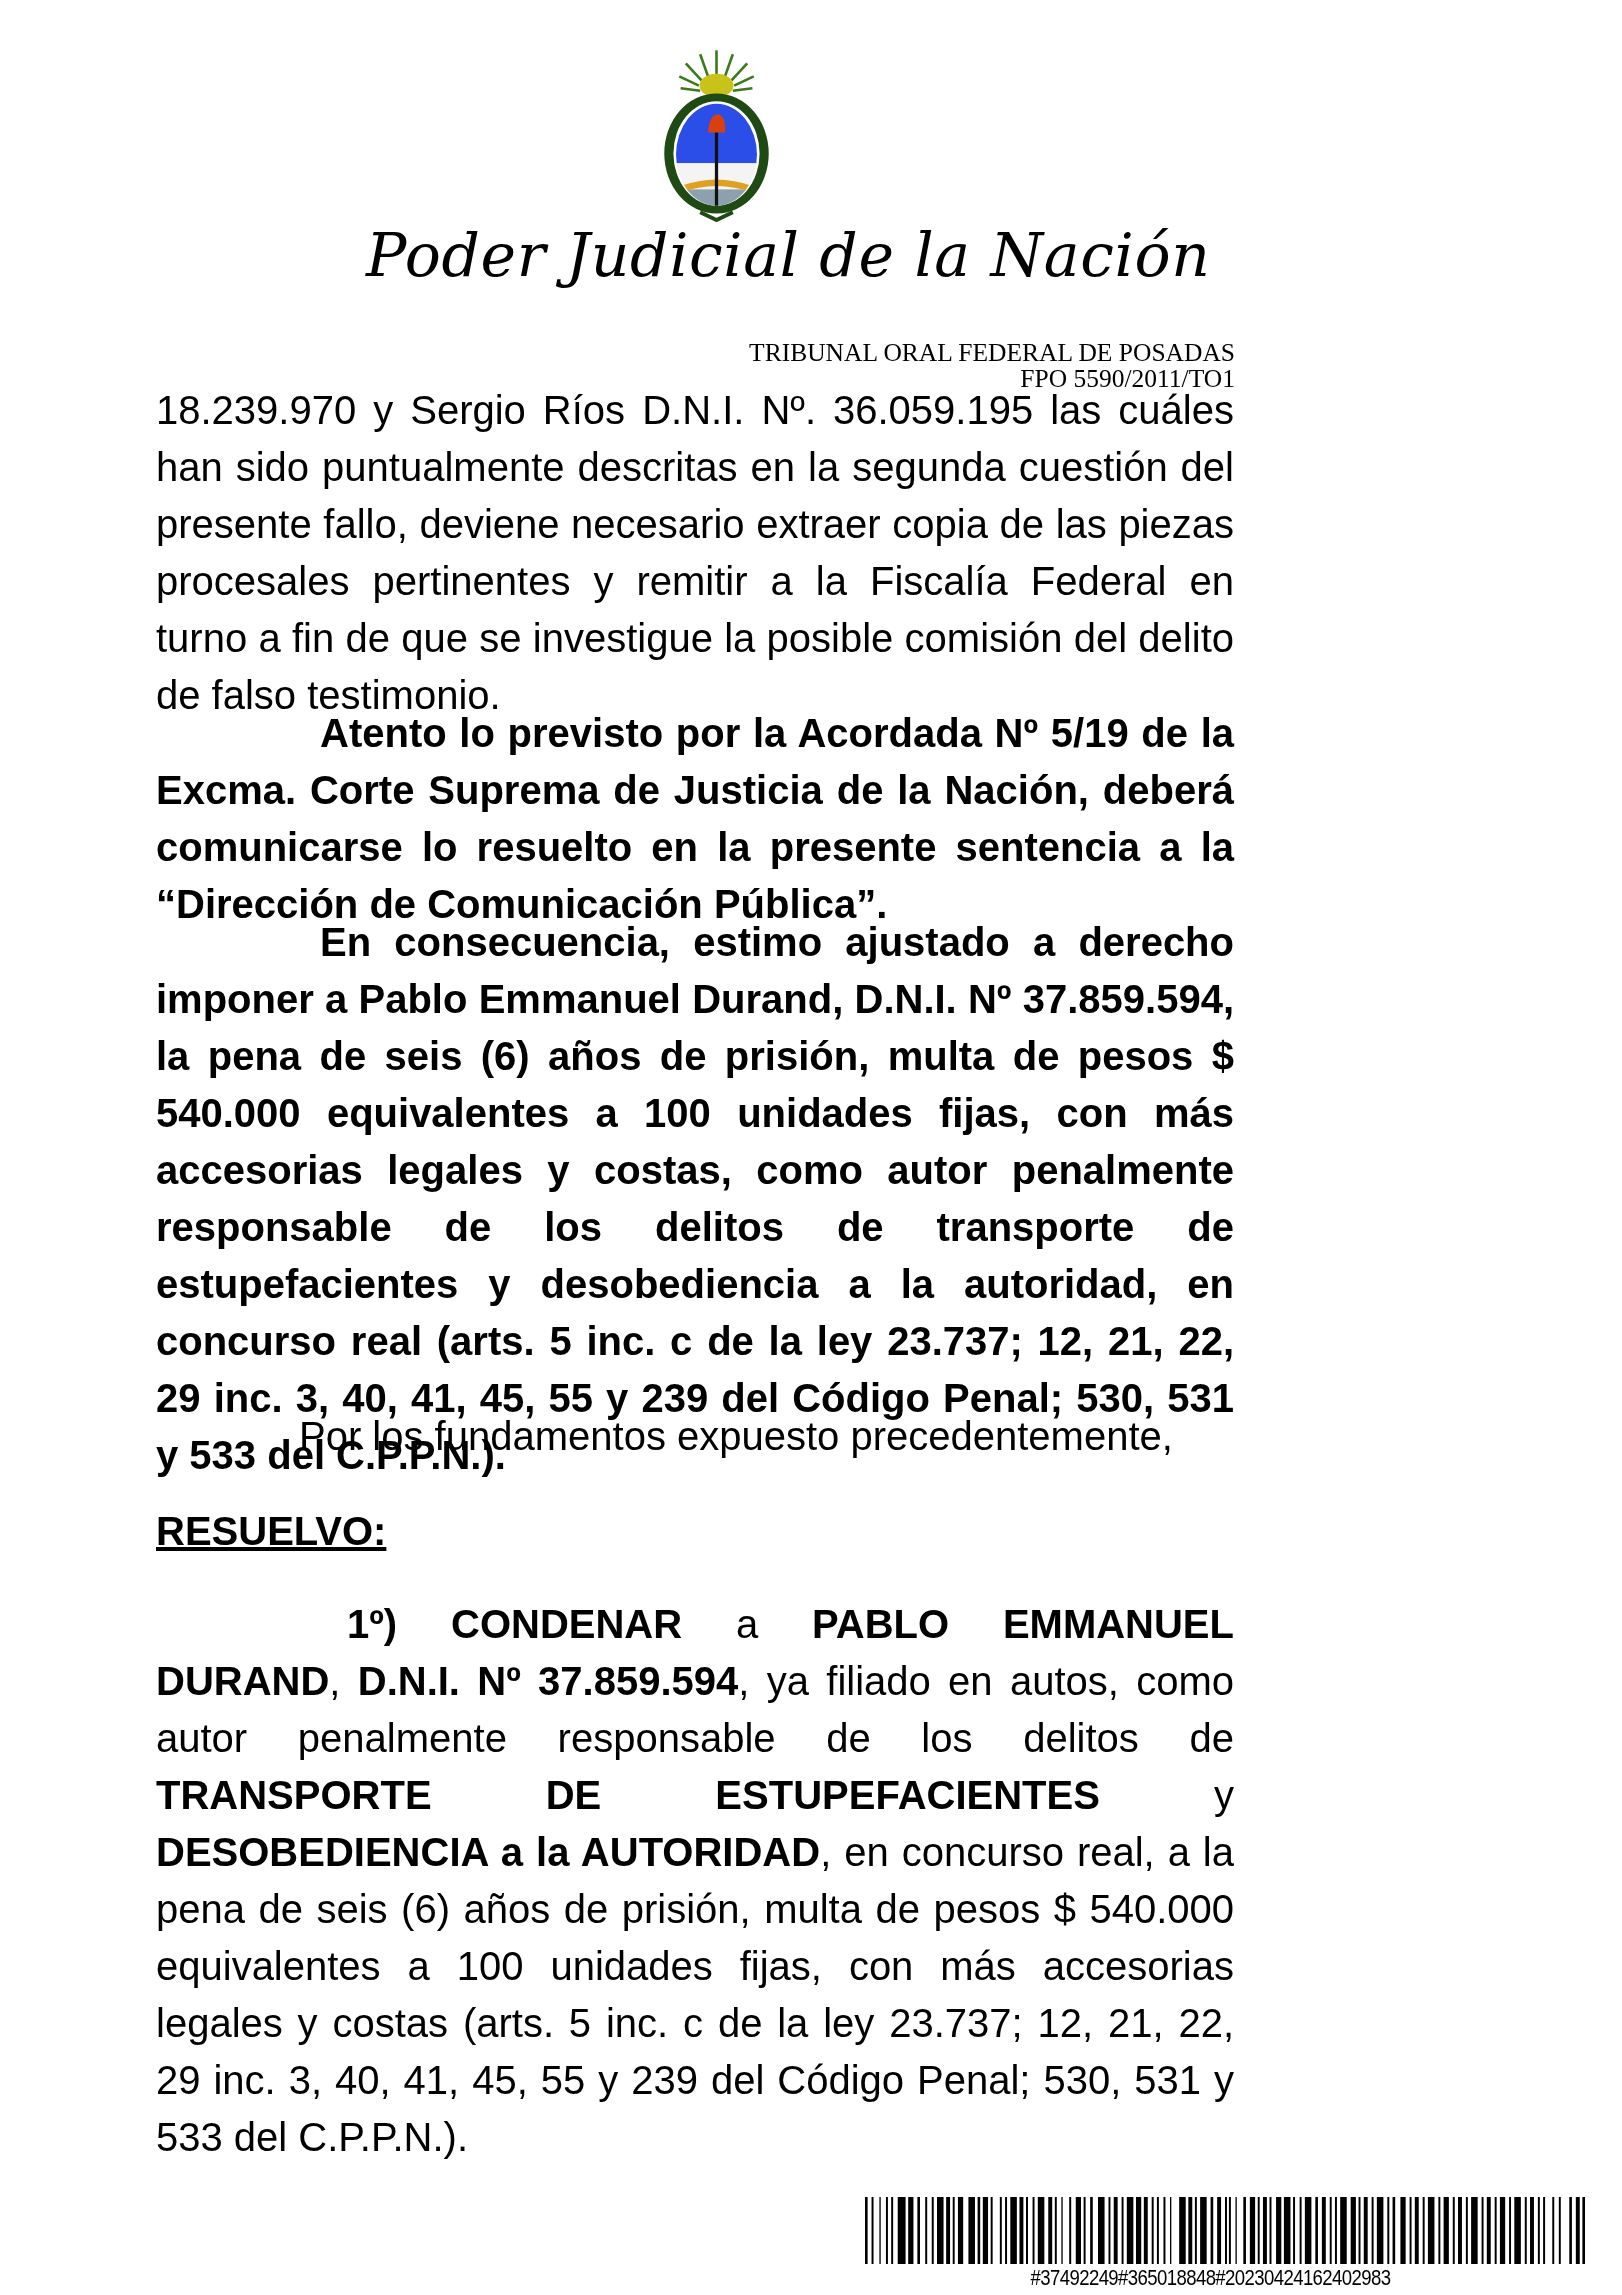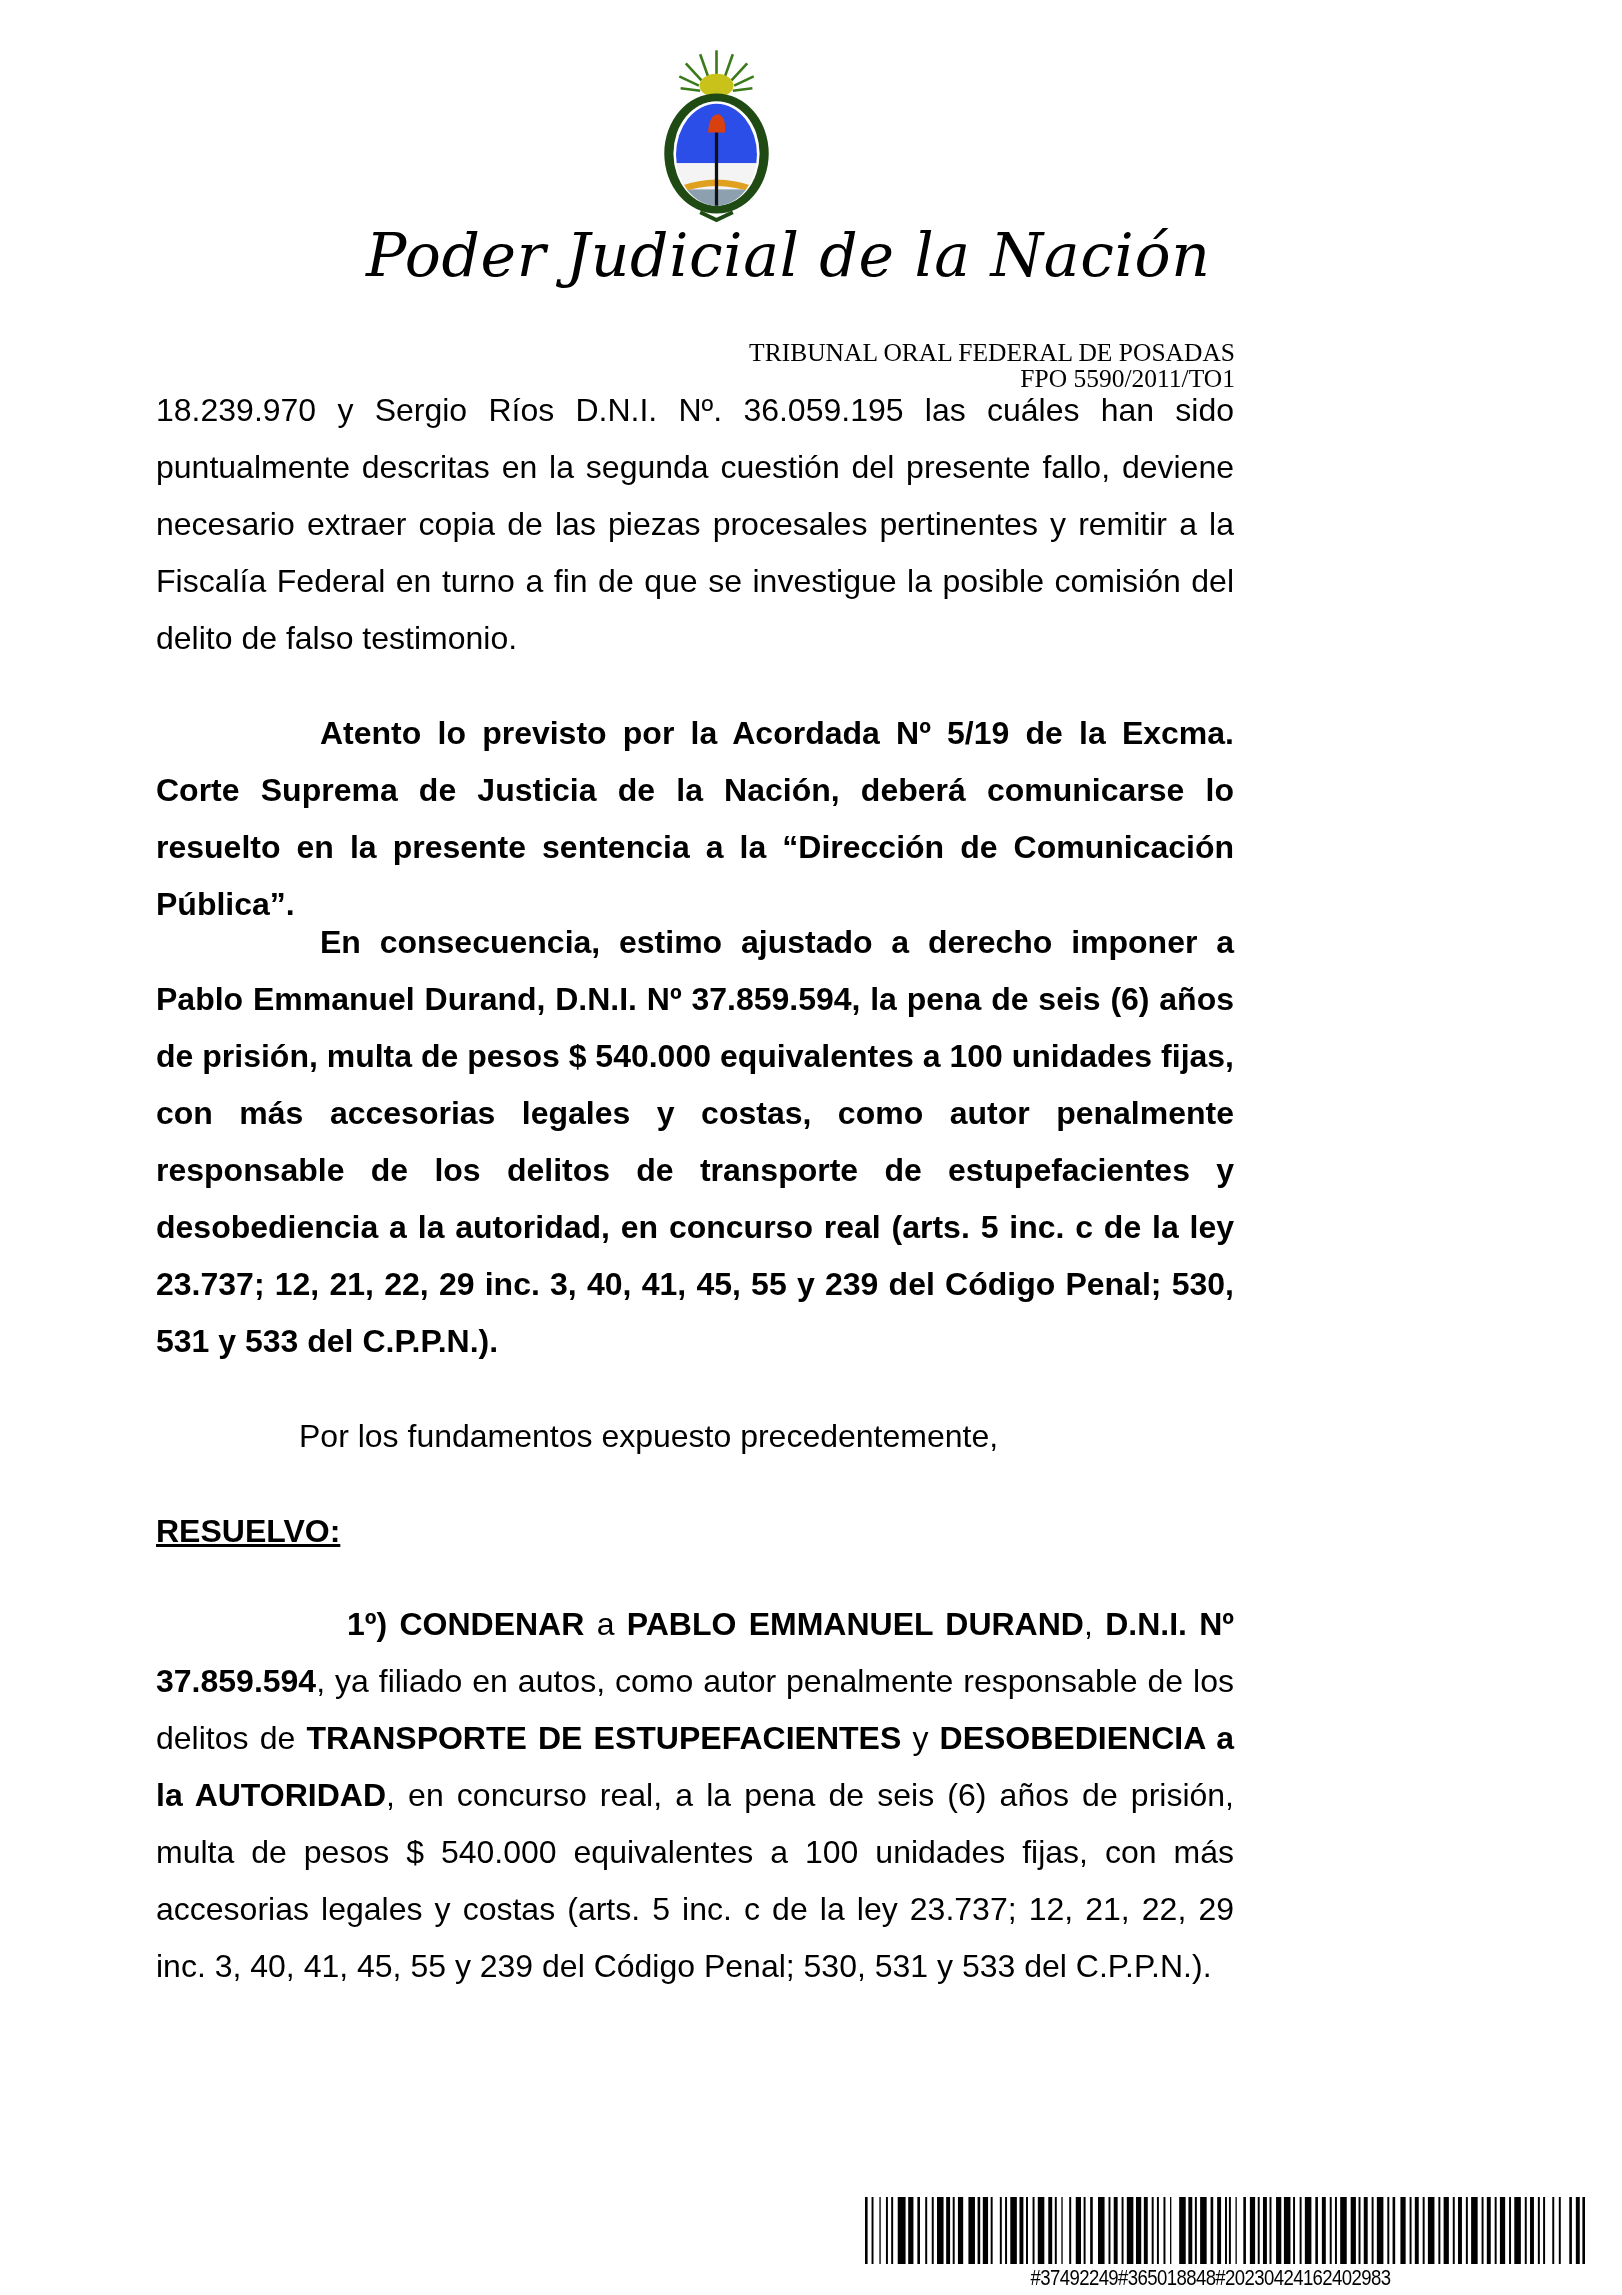--- a/index.html
+++ b/index.html
@@ -49,21 +49,21 @@
       font-size: 25.5px;
       line-height: 26px;
       margin-top: 12px;
     }
     .header-right div { white-space: nowrap; }
     .body-text {
       position: absolute;
       left: 156px;
       width: 1078px;
       font-family: "Liberation Sans", sans-serif;
-      font-size: 32px;
+      font-size: 40px;
       line-height: 57px;
       text-align: justify;
     }
     .body-text p {
       margin: 0;
     }
     .indent-1 { text-indent: 164px; font-weight: bold; }
     .indent-2 { text-indent: 143px; }
     .indent-3 { text-indent: 191px; }
     .b { font-weight: bold; }

